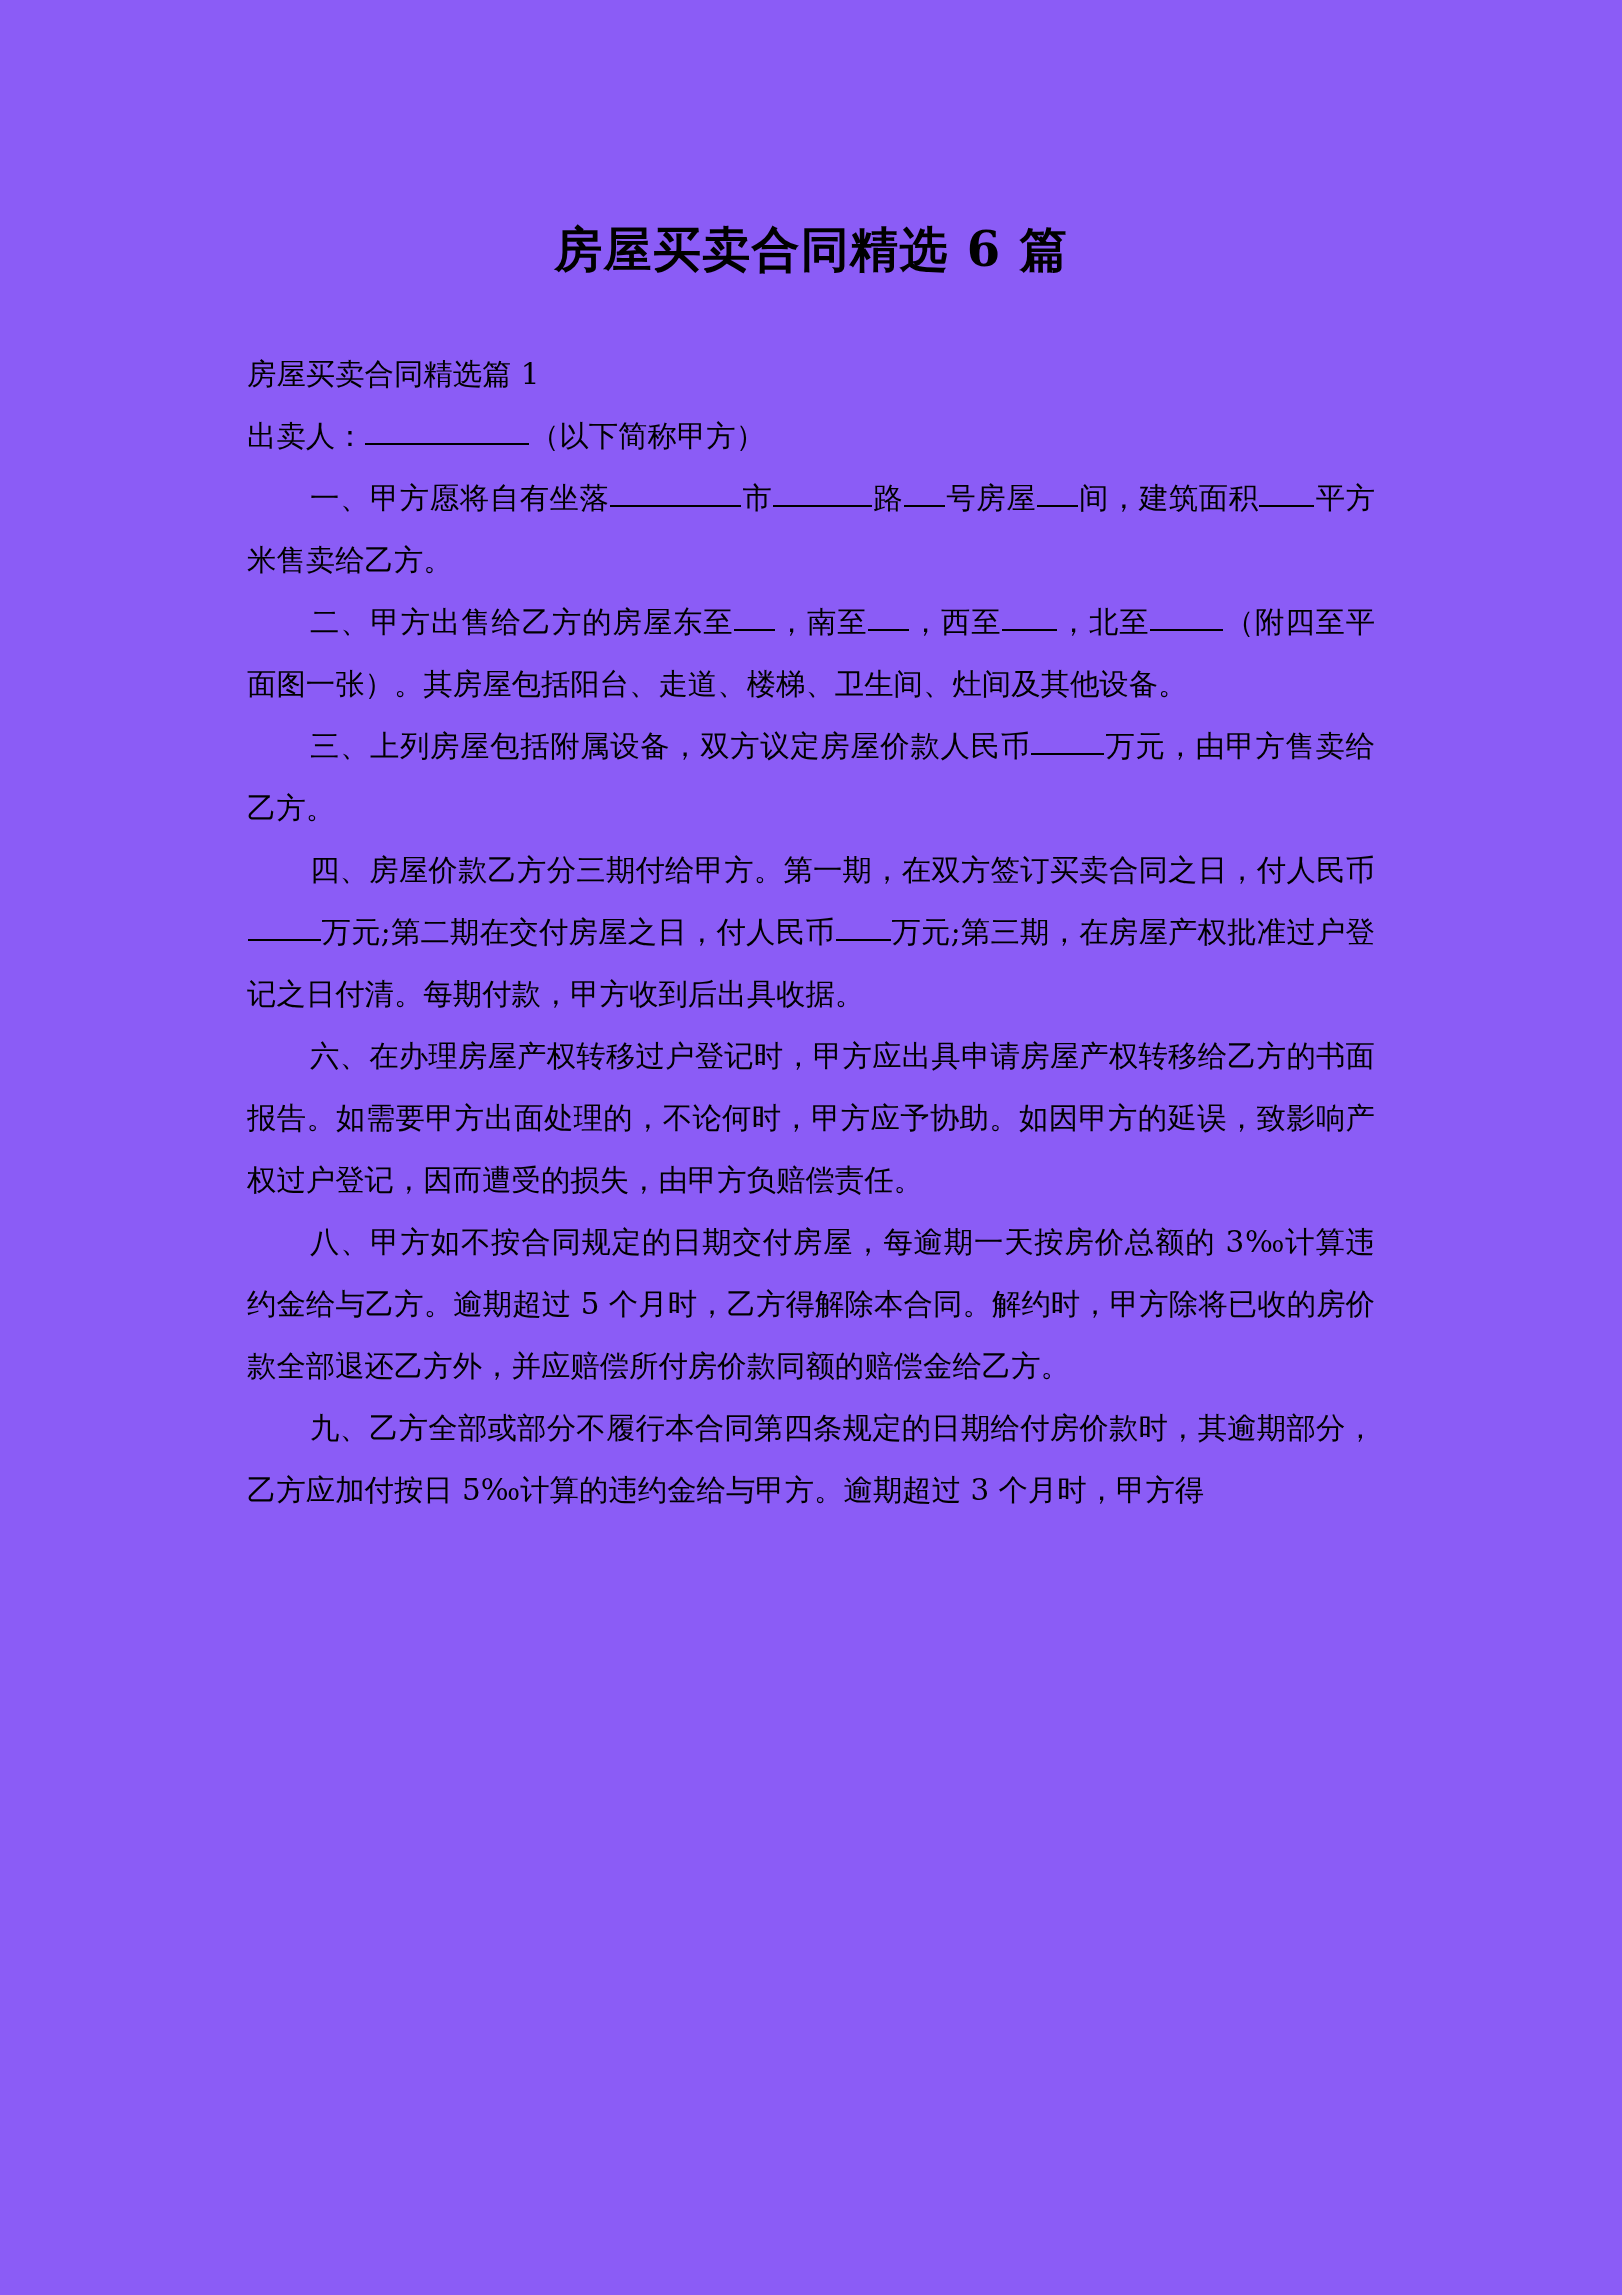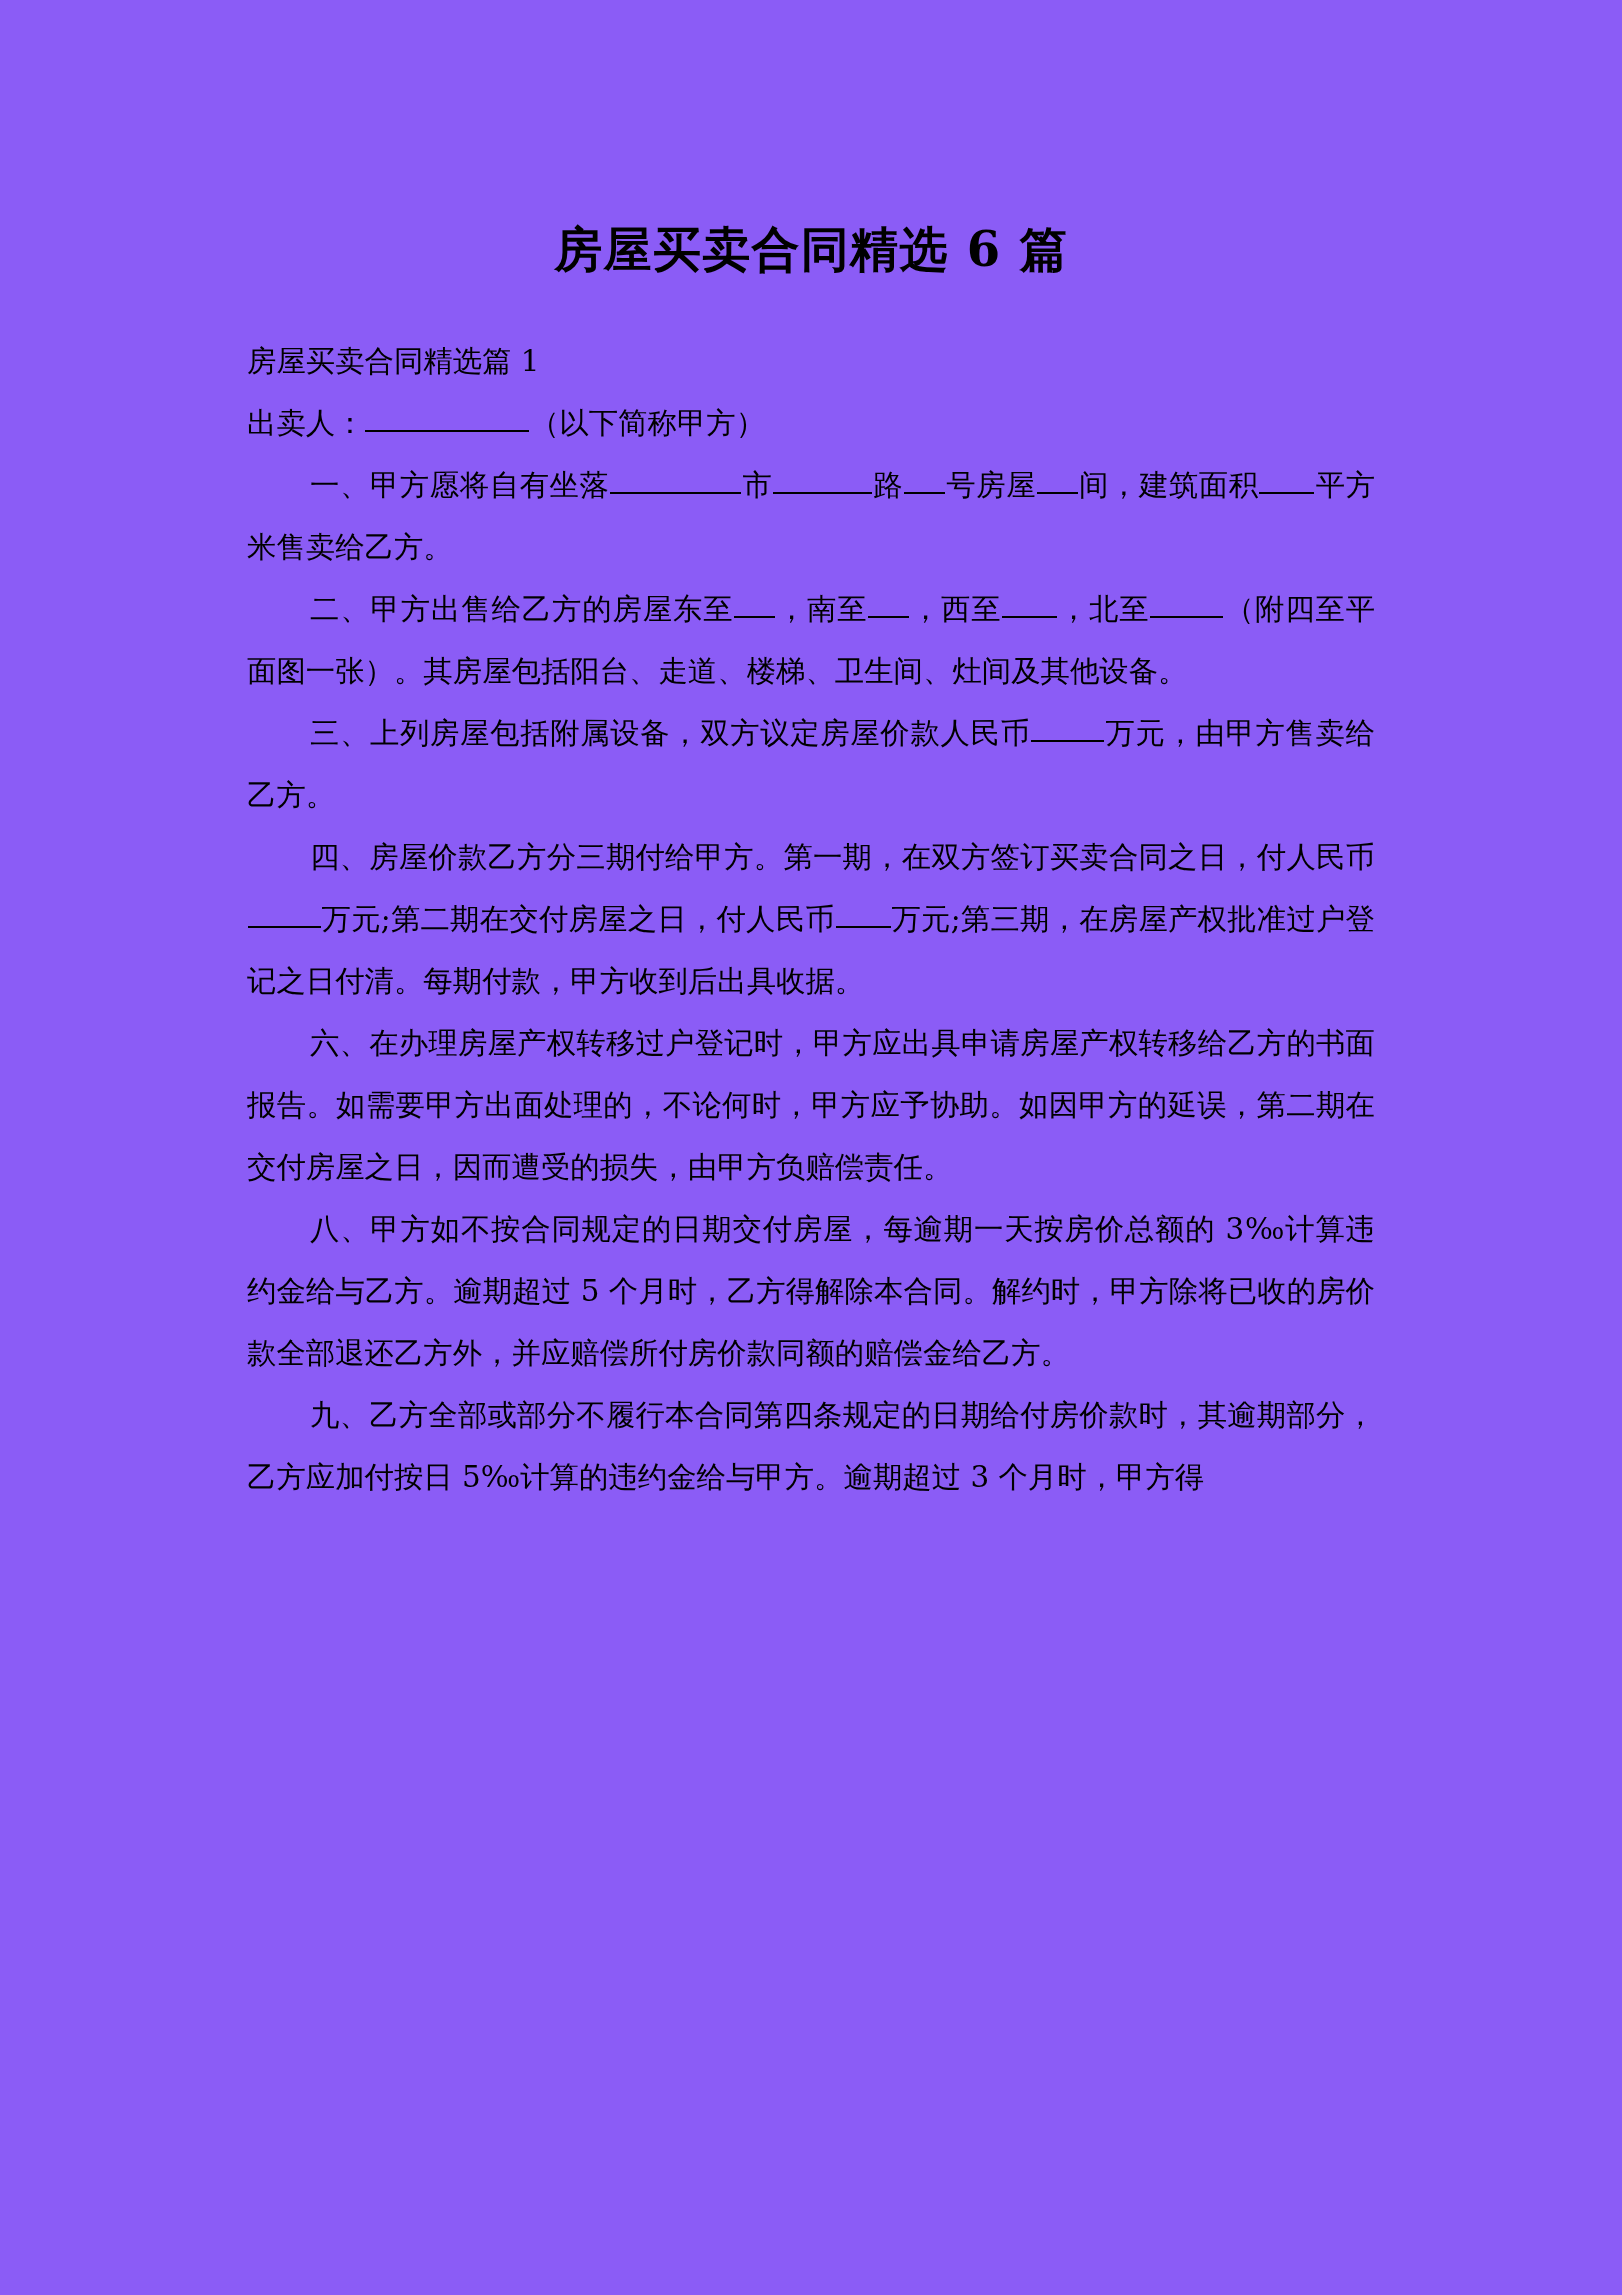--- a/index.html
+++ b/index.html
@@ -29,21 +29,21 @@
     font-family: "DejaVu Serif", "Liberation Serif", serif;
     font-size: 48px;
     font-weight: 700;
     letter-spacing: 1.3px;
     line-height: 1.25;
     white-space: nowrap;
   }
   .body-block {
     position: absolute;
     left: 247px;
-    top: 330px;
+    top: 343px;
     width: 1128px;
   }
   .para {
     font-size: 29.4px;
     line-height: 62px;
     text-align: justify;
     text-justify: inter-character;
     text-align-last: left;
     margin: 0 0 0 0;
     letter-spacing: 0px;
@@ -87,21 +87,21 @@
 
     <p class="para indent"><span>一、甲方愿将自有坐落</span><span class="blank b-xl"></span><span>市</span><span class="blank b-l"></span><span>路</span><span class="blank b-xs"></span><span>号房屋</span><span class="blank b-xs"></span><span>间，建筑面积</span><span class="blank b-s"></span><span>平方米售卖给乙方。</span></p>
 
     <p class="para indent"><span>二、甲方出售给乙方的房屋东至</span><span class="blank b-xs"></span><span>，南至</span><span class="blank b-xs"></span><span>，西至</span><span class="blank b-s"></span><span>，北至</span><span class="blank b-m"></span><span>（附四至平面图一张）。其房屋包括阳台、走道、楼梯、卫生间、灶间及其他设备。</span></p>
 
     <p class="para indent"><span>三、上列房屋包括附属设备，双方议定房屋价款人民币</span><span class="blank b-m"></span><span>万元，由甲方售卖给乙方。</span></p>
 
     <p class="para indent"><span>四、房屋价款乙方分三期付给甲方。第一期，在双方签订买卖合同之日，付人民币</span><span class="blank b-m"></span><span>万元;第二期在交付房屋之日，付人民币</span><span class="blank b-s"></span><span>万元;第三期，在房屋产权批准过户登记之日付清。每期付款，甲方收到后出具收据。</span></p>
 
 
-    <p class="para indent">六、在办理房屋产权转移过户登记时，甲方应出具申请房屋产权转移给乙方的书面报告。如需要甲方出面处理的，不论何时，甲方应予协助。如因甲方的延误，第二期在交付房屋之日，因而遭受的损失，由甲方负赔偿责任。</p>
+    <p class="para indent">六、在办理房屋产权转移过户登记时，甲方应出具申请房屋产权转移给乙方的书面报告。如需要甲方出面处理的，不论何时，甲方应予协助。如因甲方的延误，致影响产权过户登记，因而遭受的损失，由甲方负赔偿责任。</p>
 
 
     <p class="para indent">八、甲方如不按合同规定的日期交付房屋，每逾期一天按房价总额的 3‰计算违约金给与乙方。逾期超过 5 个月时，乙方得解除本合同。解约时，甲方除将已收的房价款全部退还乙方外，并应赔偿所付房价款同额的赔偿金给乙方。</p>
 
     <p class="para indent">九、乙方全部或部分不履行本合同第四条规定的日期给付房价款时，其逾期部分，乙方应加付按日 5‰计算的违约金给与甲方。逾期超过 3 个月时，甲方得</p>
 
   </div>
 </div>
 
 

